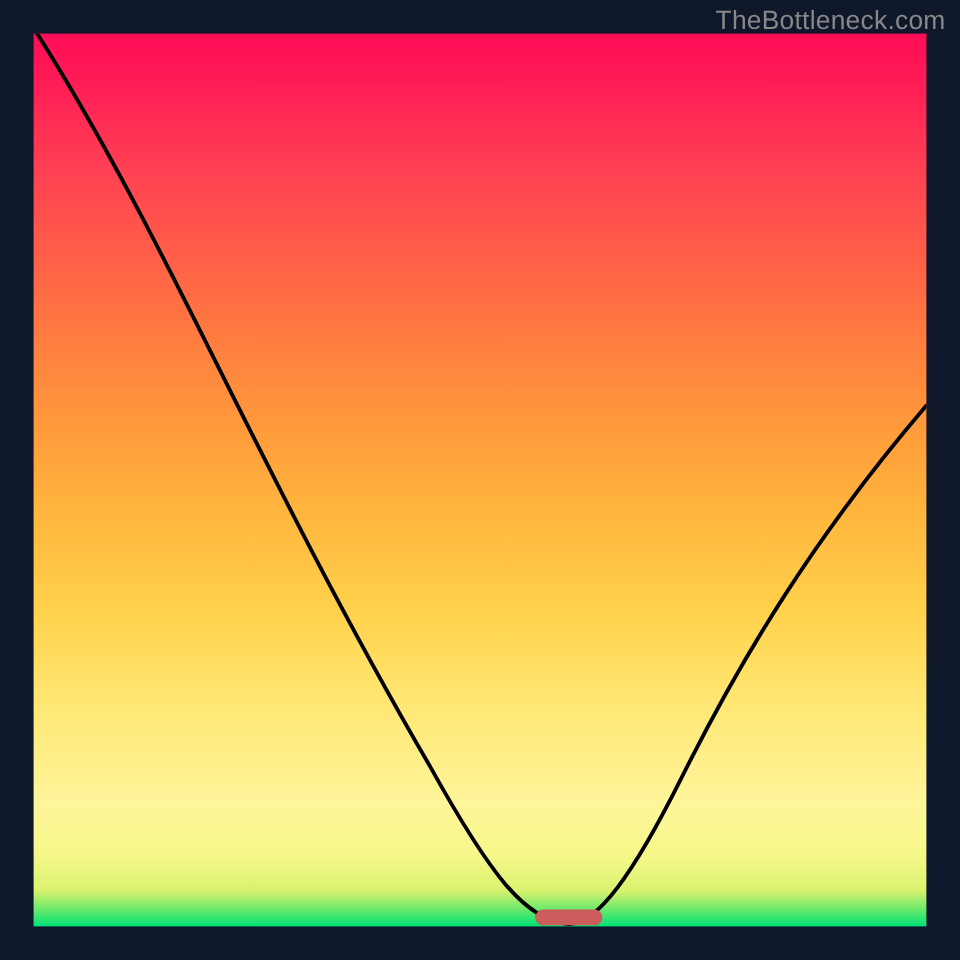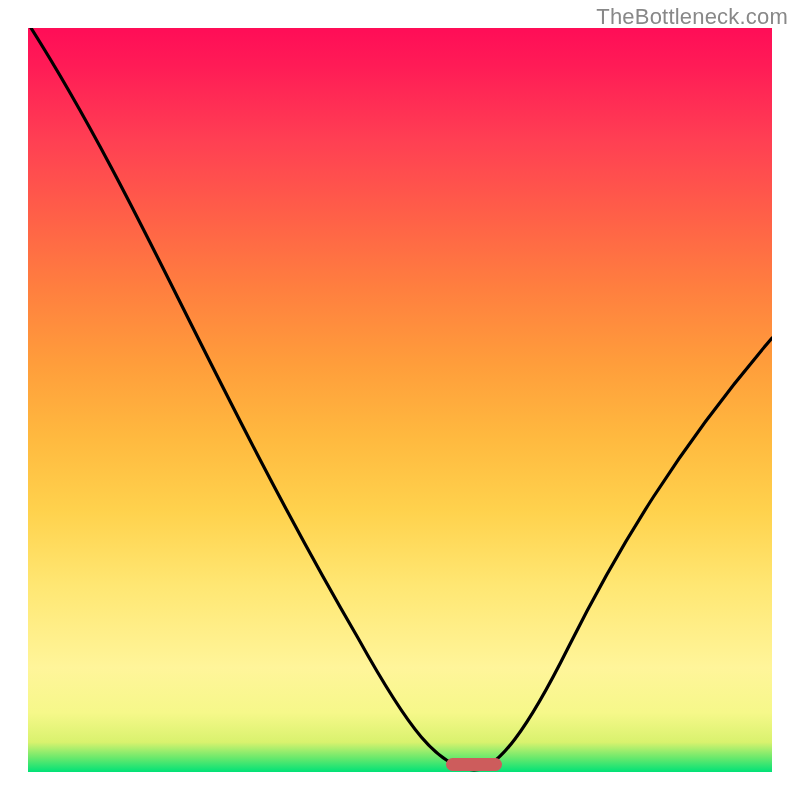--- a/index.html
+++ b/index.html
@@ -8,21 +8,21 @@
     width: 800px;
     height: 800px;
     overflow: hidden;
     background: #000;
     font-family: Arial, Helvetica, sans-serif;
   }
   .frame {
     position: relative;
     width: 800px;
     height: 800px;
-    background: #ffffff;
+    background: #0f172a;
   }
   .plot {
     position: absolute;
     left: 28px;
     top: 28px;
     width: 744px;
     height: 744px;
     
     background: linear-gradient(
       to top,

